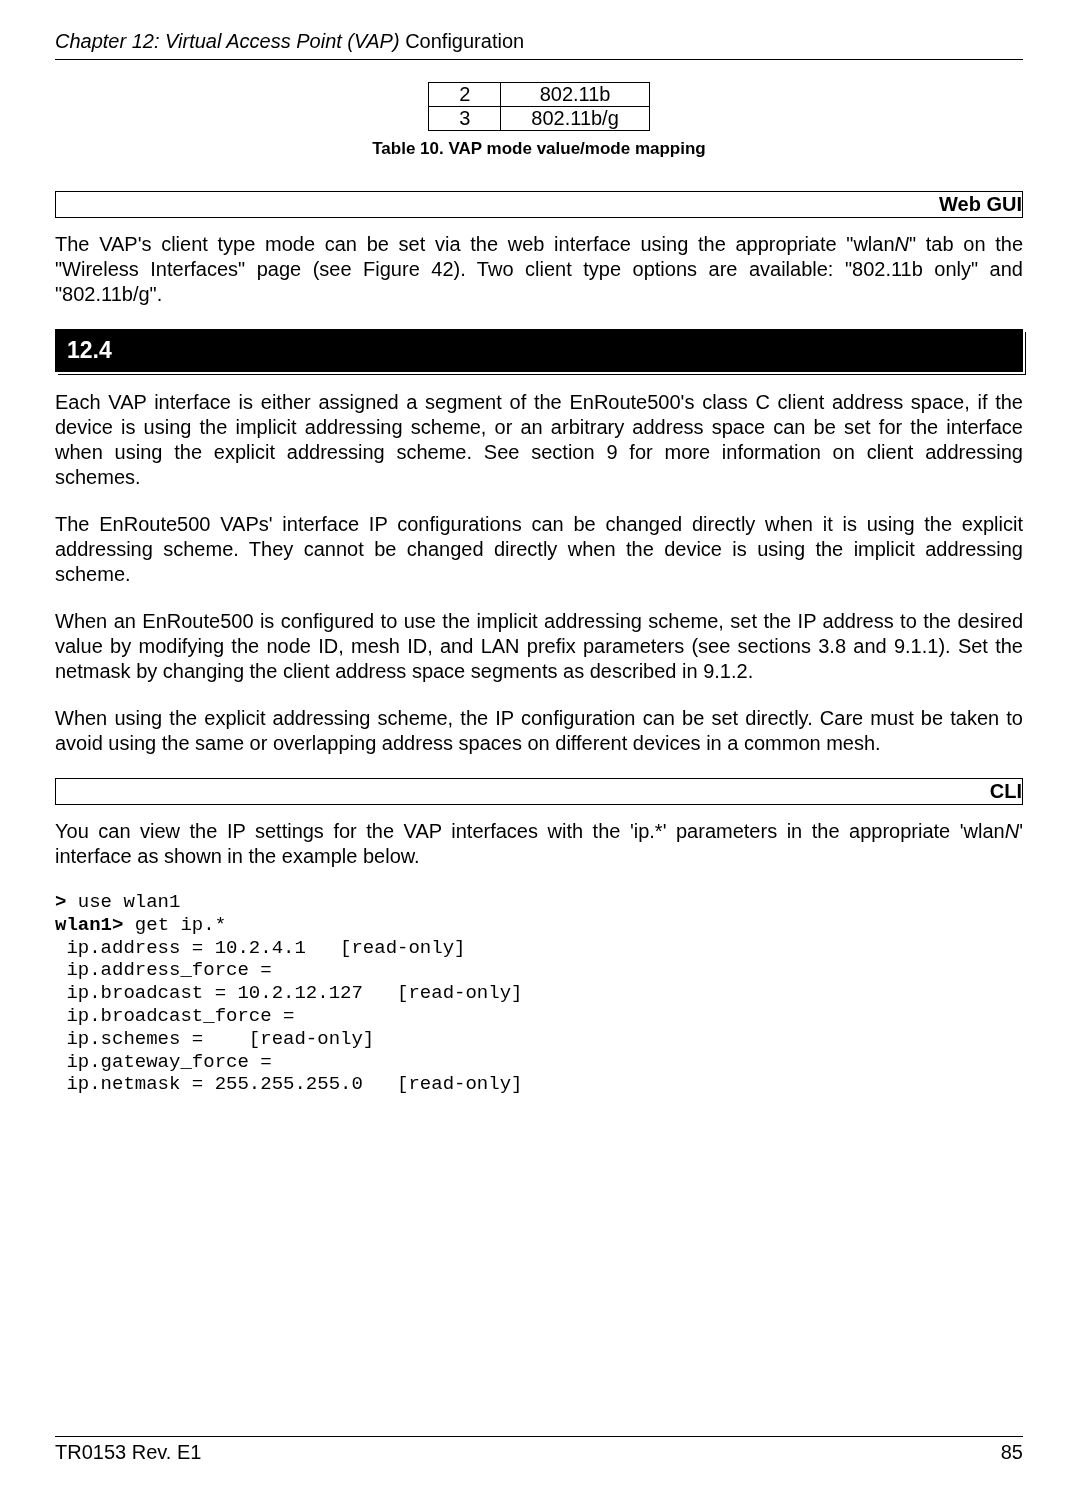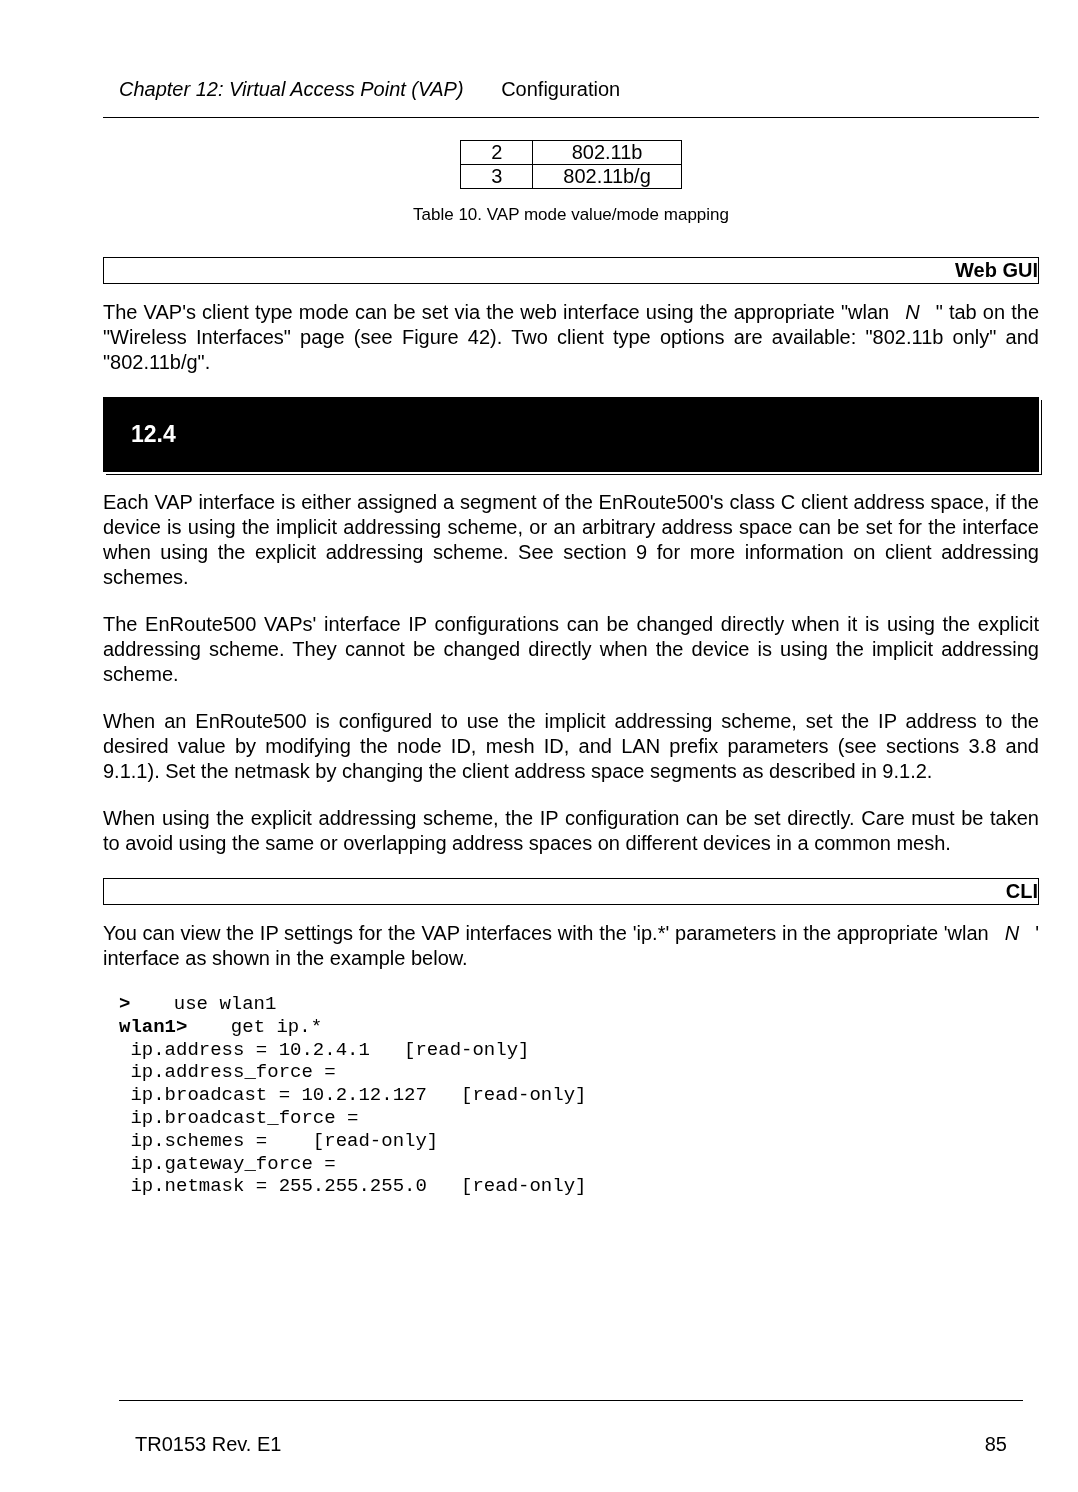--- a/index.html
+++ b/index.html
@@ -1,16 +1,16 @@
 <!DOCTYPE html>
 <html><head>
   <meta charset="utf-8">
   <style>
     * {
-      margin: 16px;
+      margin: 0;
       padding: 0;
       box-sizing: border-box;
     }
     body {
       font-family: Arial, Helvetica, sans-serif;
       background: #fff;
       width: 1078px;
       height: 1492px;
       position: relative;
       padding: 30px 55px 30px 55px;
@@ -42,21 +42,21 @@
       text-align: center;
     }
     .mode-table td {
       border: 1px solid #000;
       font-size: 20px;
       text-align: center;
       padding: 0 30px;
     }
     .table-caption {
       text-align: center;
-      font-weight: normal;
+      font-weight: bold;
       font-size: 17px;
       margin-bottom: 32px;
     }
     .boxed-heading {
       border: 1px solid #000;
       text-align: right;
       font-weight: bold;
       font-size: 20px;
       padding: 1px 0;
       margin-bottom: 14px;
@@ -89,21 +89,21 @@
       font-size: 19px;
       line-height: 1.2;
       white-space: pre;
       margin-bottom: 20px;
     }
     .cli-prompt {
       font-weight: bold;
     }
     .footer {
       position: absolute;
-      bottom: 20px;
+      bottom: 28px;
       left: 55px;
       right: 55px;
     }
     .hr-bottom {
       border: none;
       border-top: 1.5px solid #000;
       margin-bottom: 4px;
     }
     .footer-row {
       display: flex;

